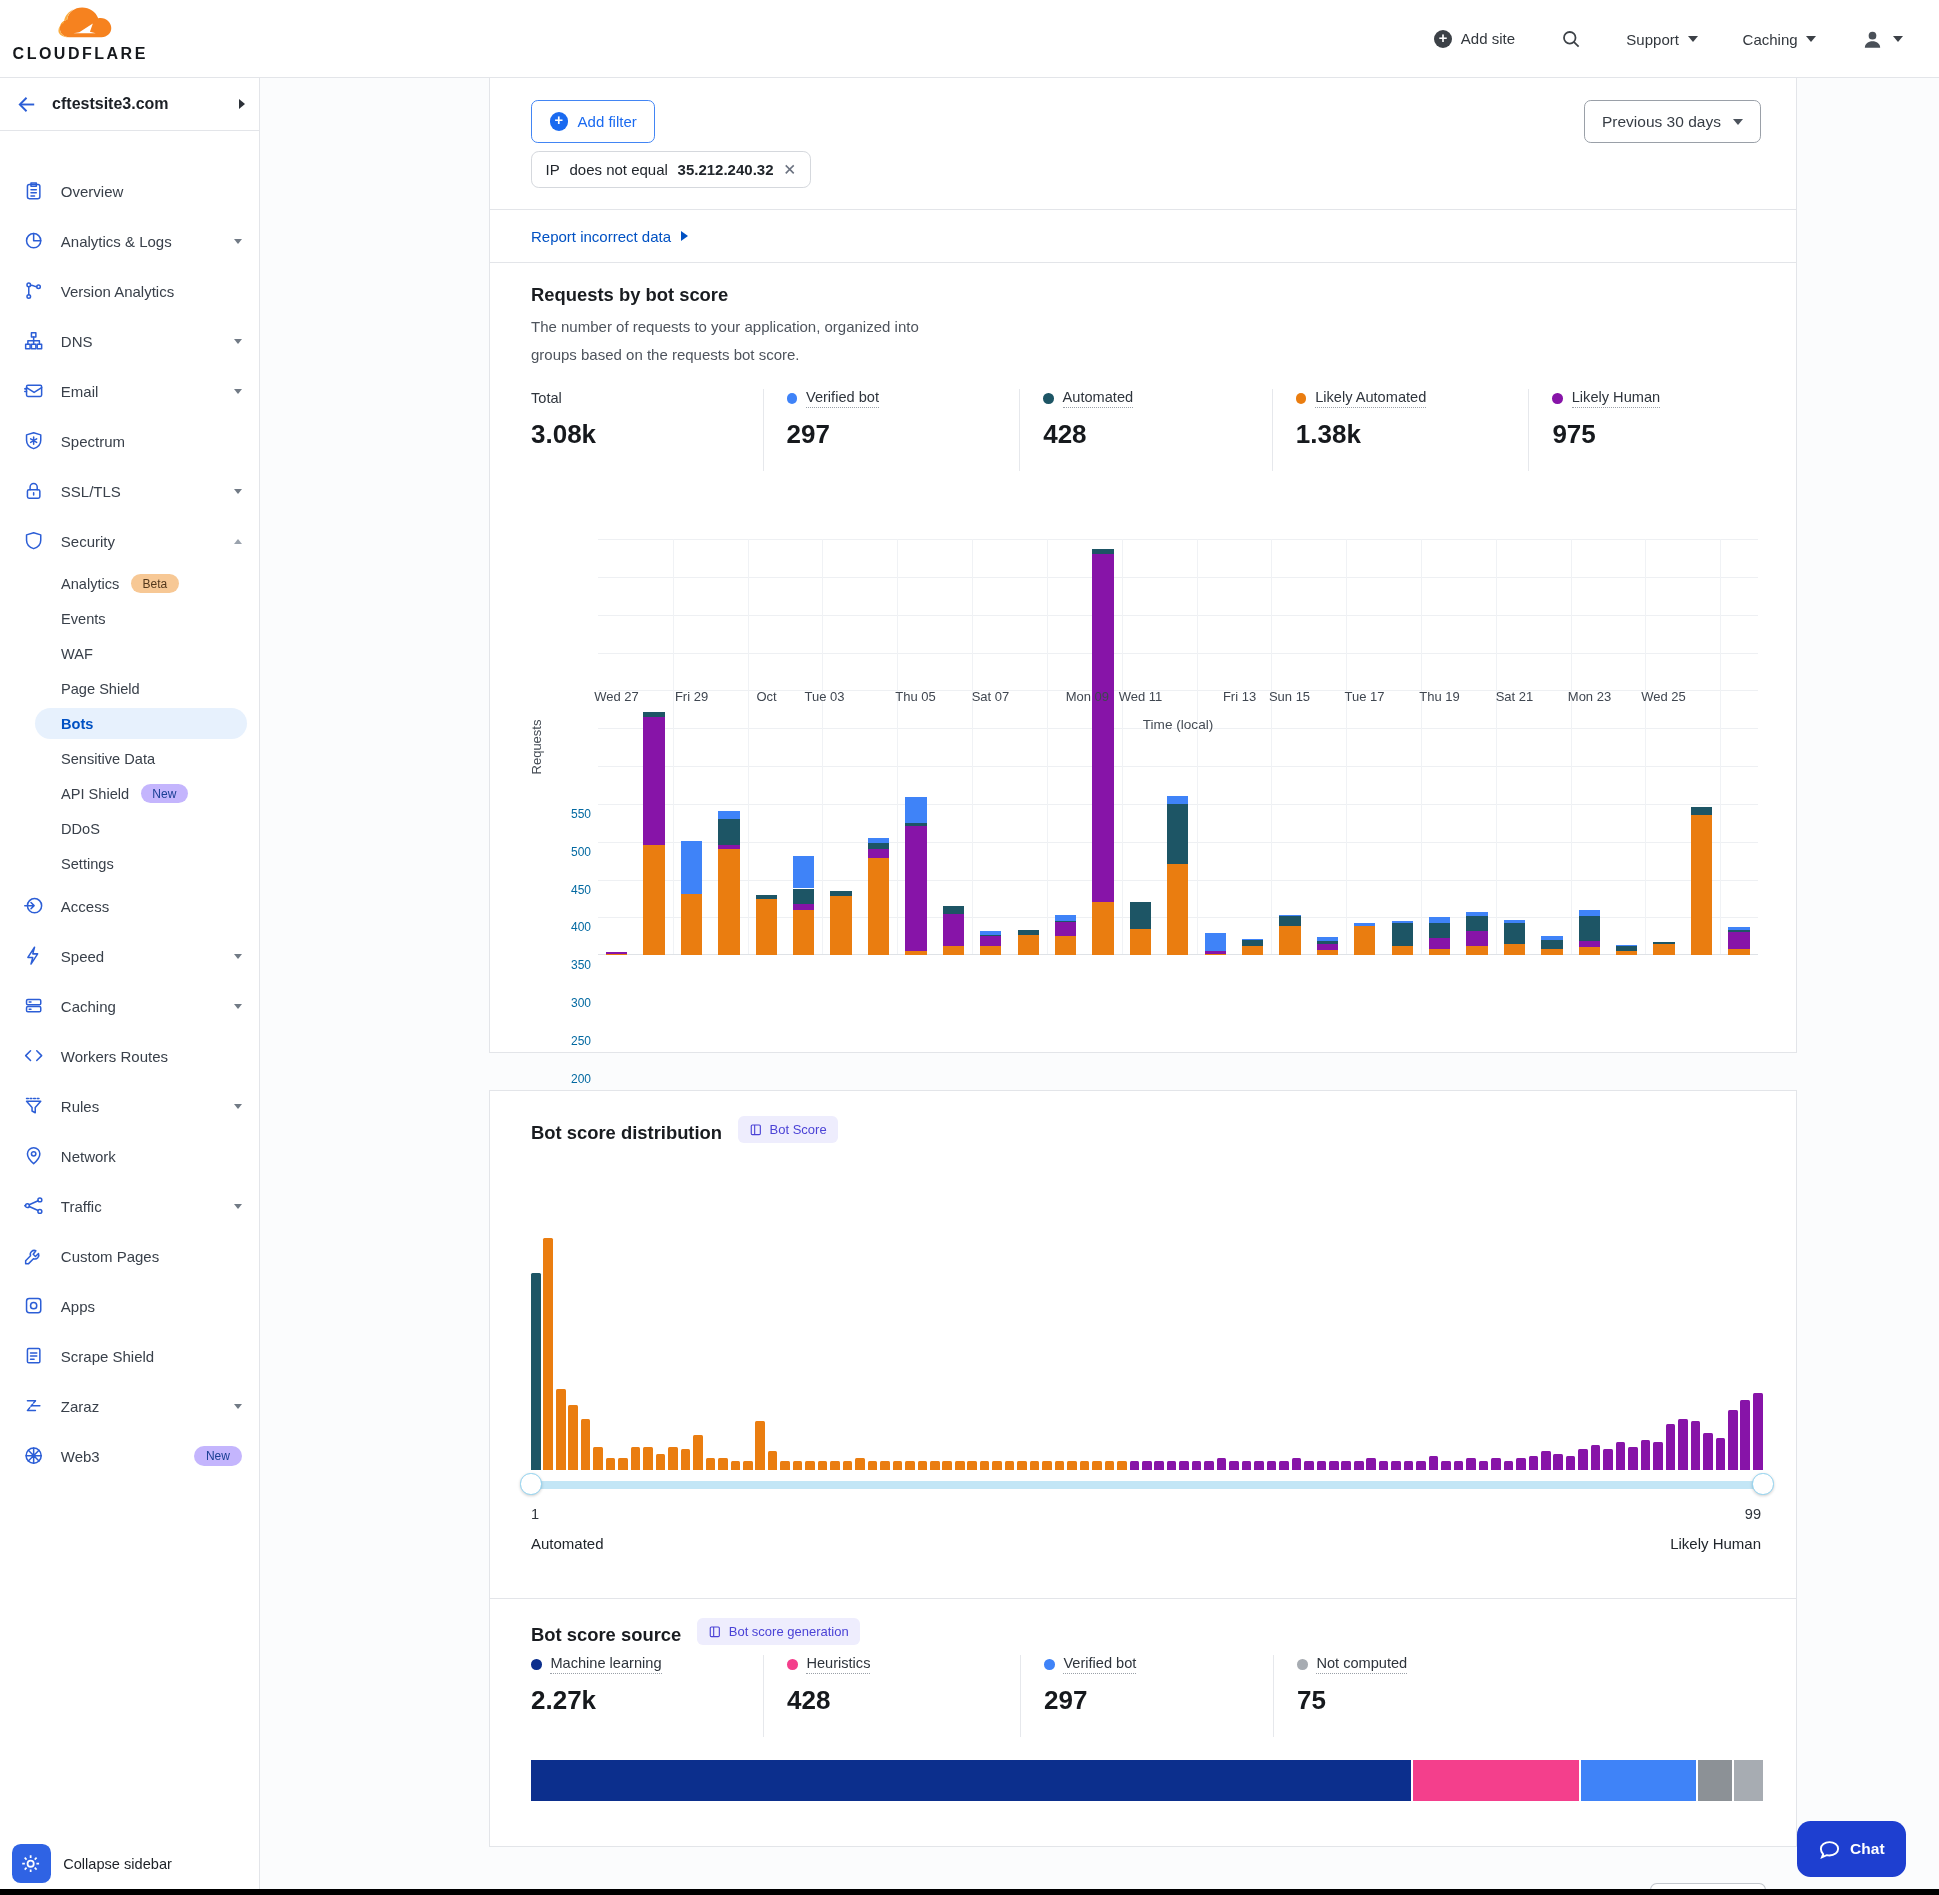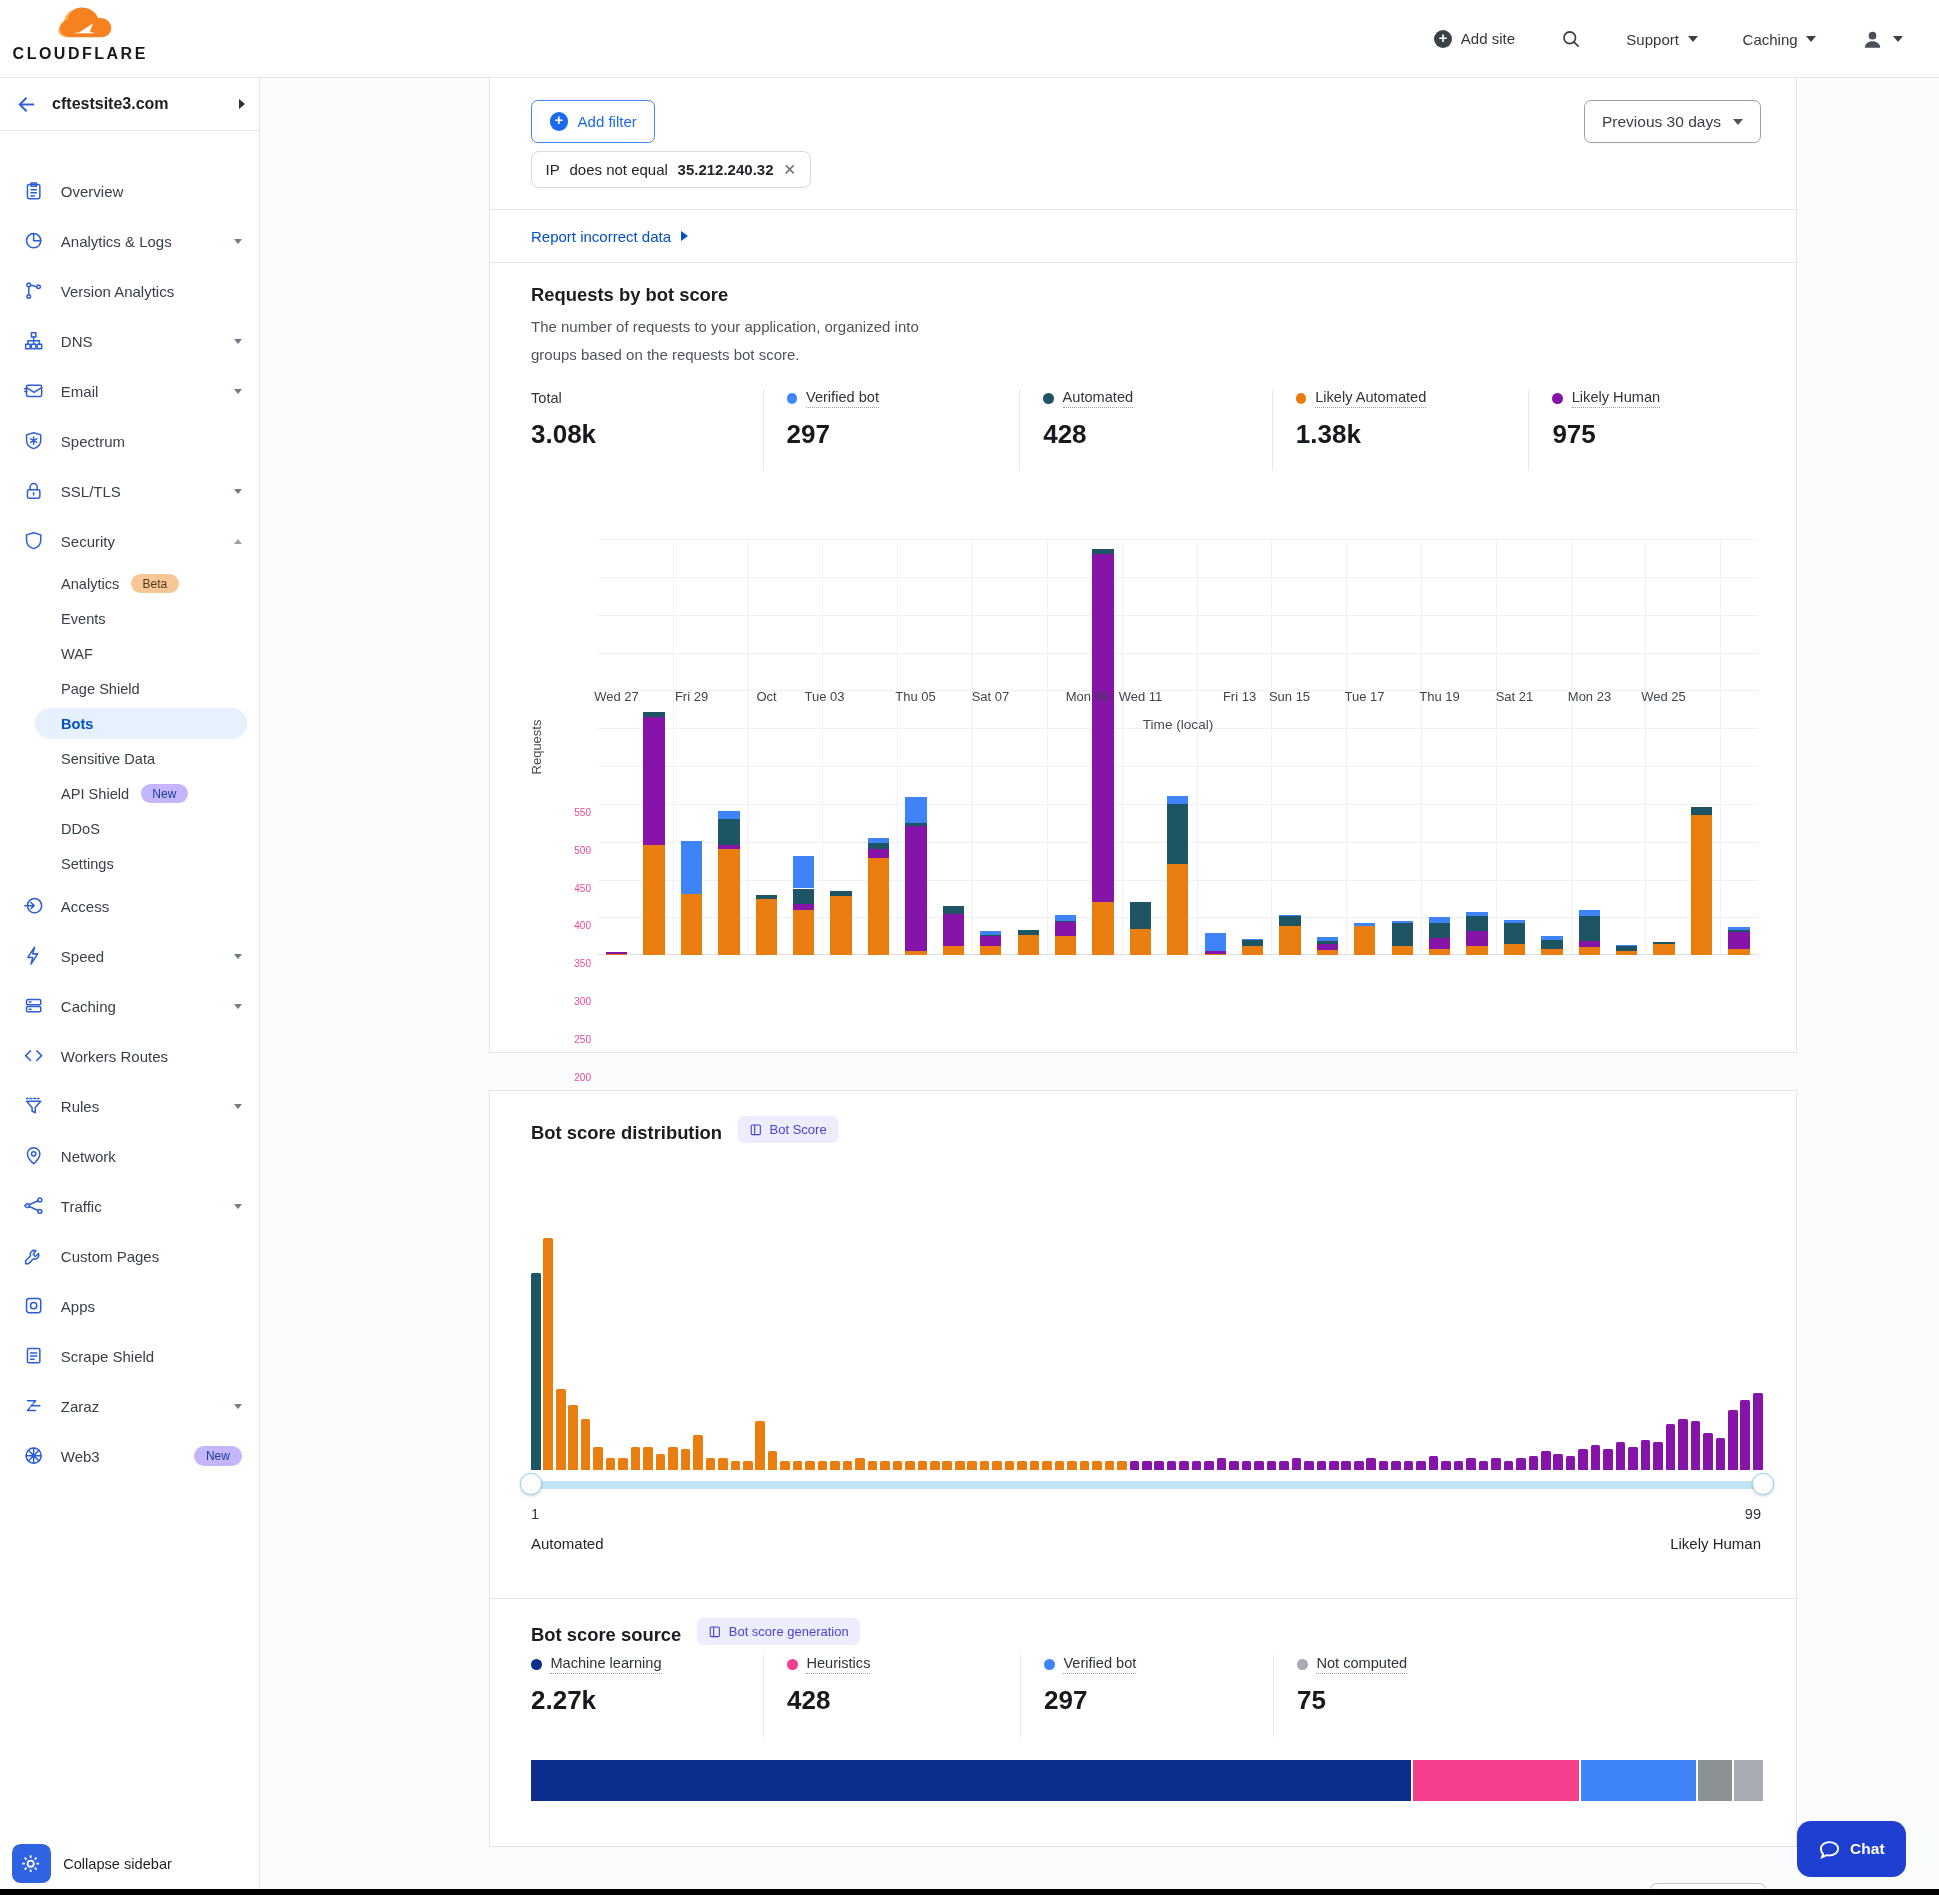--- a/index.html
+++ b/index.html
@@ -64,21 +64,21 @@
   .stat-block { padding-left:23px; border-left:1px solid #e6e8ec; }
   .stat-block:first-child { padding-left:0; border-left:none; }
   .stat-label { display:inline-flex; align-items:center; gap:8.7px; font-size:14.6px; color:#2e343c; }
   .stat-label .txt { border-bottom:1.9px dotted #9aa0a8; padding-bottom:1.9px; }
   .stat-label .txt.plain { border-bottom:none; }
   .dot { width:10.7px; height:10.7px; border-radius:50%; flex:none; }
   .stat-value { font-size:26px; font-weight:600; color:#16191d; margin-top:11.6px; }
 
   
   .chart-wrap { position:absolute; left:0; top:276px; width:1308px; height:416px; }
-  .ylab { position:absolute; width:66px; left:35px; text-align:right; font-size:10px; color:#ec4899; }
+  .ylab { position:absolute; width:66px; left:35px; text-align:right; font-size:12px; color:#0369a1; }
   .yaxis-name { position:absolute; left:39px; top:50%; transform:translateY(-50%) rotate(180deg); writing-mode:vertical-rl; font-size:13px; color:#454c55; }
   .plot { position:absolute; left:108px; top:0; width:1160px; height:416px; }
   .hgrid { position:absolute; left:0; width:100%; height:1px; background:#eef0f3; }
   .vgrid { position:absolute; top:0; width:1px; height:416px; background:#f0f2f5; }
   .baseline { position:absolute; left:0; bottom:0; width:100%; height:1px; background:#dfe2e6; }
   .bars { position:absolute; left:0; top:0; width:100%; height:416px; display:flex; justify-content:space-around; align-items:flex-end; }
   .bar { width:21.3px; position:relative; height:416px; }
   .seg { position:absolute; left:0; width:100%; }
   .xlabels { position:absolute; left:108px; top:426px; width:1160px; height:19.4px; }
   .xlab { position:absolute; width:87px; text-align:center; font-size:13px; color:#3f4650; }

